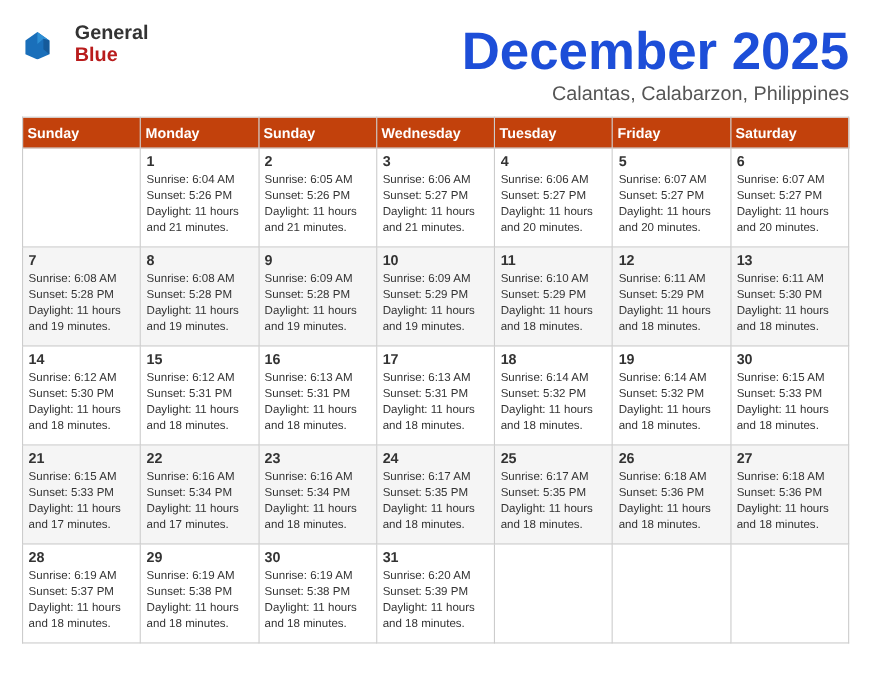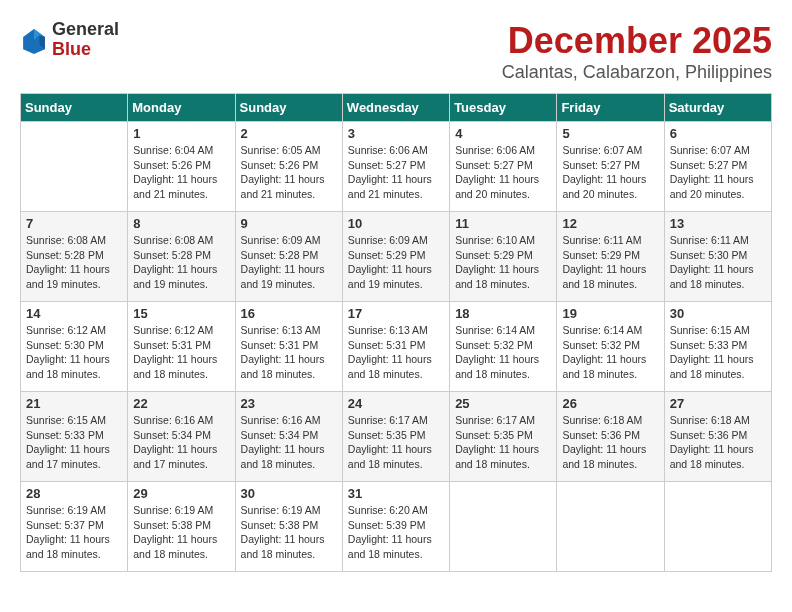--- a/index.html
+++ b/index.html
@@ -12,53 +12,53 @@
     }
     .header {
       display: flex;
       justify-content: space-between;
       align-items: flex-start;
       margin-bottom: 10px;
     }
     .logo {
       display: flex;
       align-items: center;
-      gap: 4px;
+      gap: 20px;
     }
     .logo-text {
       font-size: 18px;
       font-weight: bold;
       line-height: 1.1;
     }
     .logo-general { color: #333; }
     .logo-blue { color: #b91c1c; text-align: right; }
     .logo-icon {
       width: 28px;
       height: 28px;
     }
     .title-block {
       text-align: right;
     }
     .month-title {
-      font-size: 36px;
-      font-weight: bold;
-      color: #b91c1c;
+      font-size: 48px;
+      font-weight: bold;
+      color: #1d4ed8;
       text-align: right;
     }
     .location {
       font-size: 18px;
       color: #555;
     }
     .calendar {
       width: 100%;
       border-collapse: collapse;
       font-size: 11px;
     }
     .calendar thead tr th {
-      background-color: #0f766e;
+      background-color: #c2410c;
       color: #fff;
       padding: 6px 4px;
       text-align: left;
       font-size: 13px;
       font-weight: bold;
       border: 1px solid #ccc;
     }
     .calendar tbody tr td {
       border: 1px solid #ccc;
       vertical-align: top;

